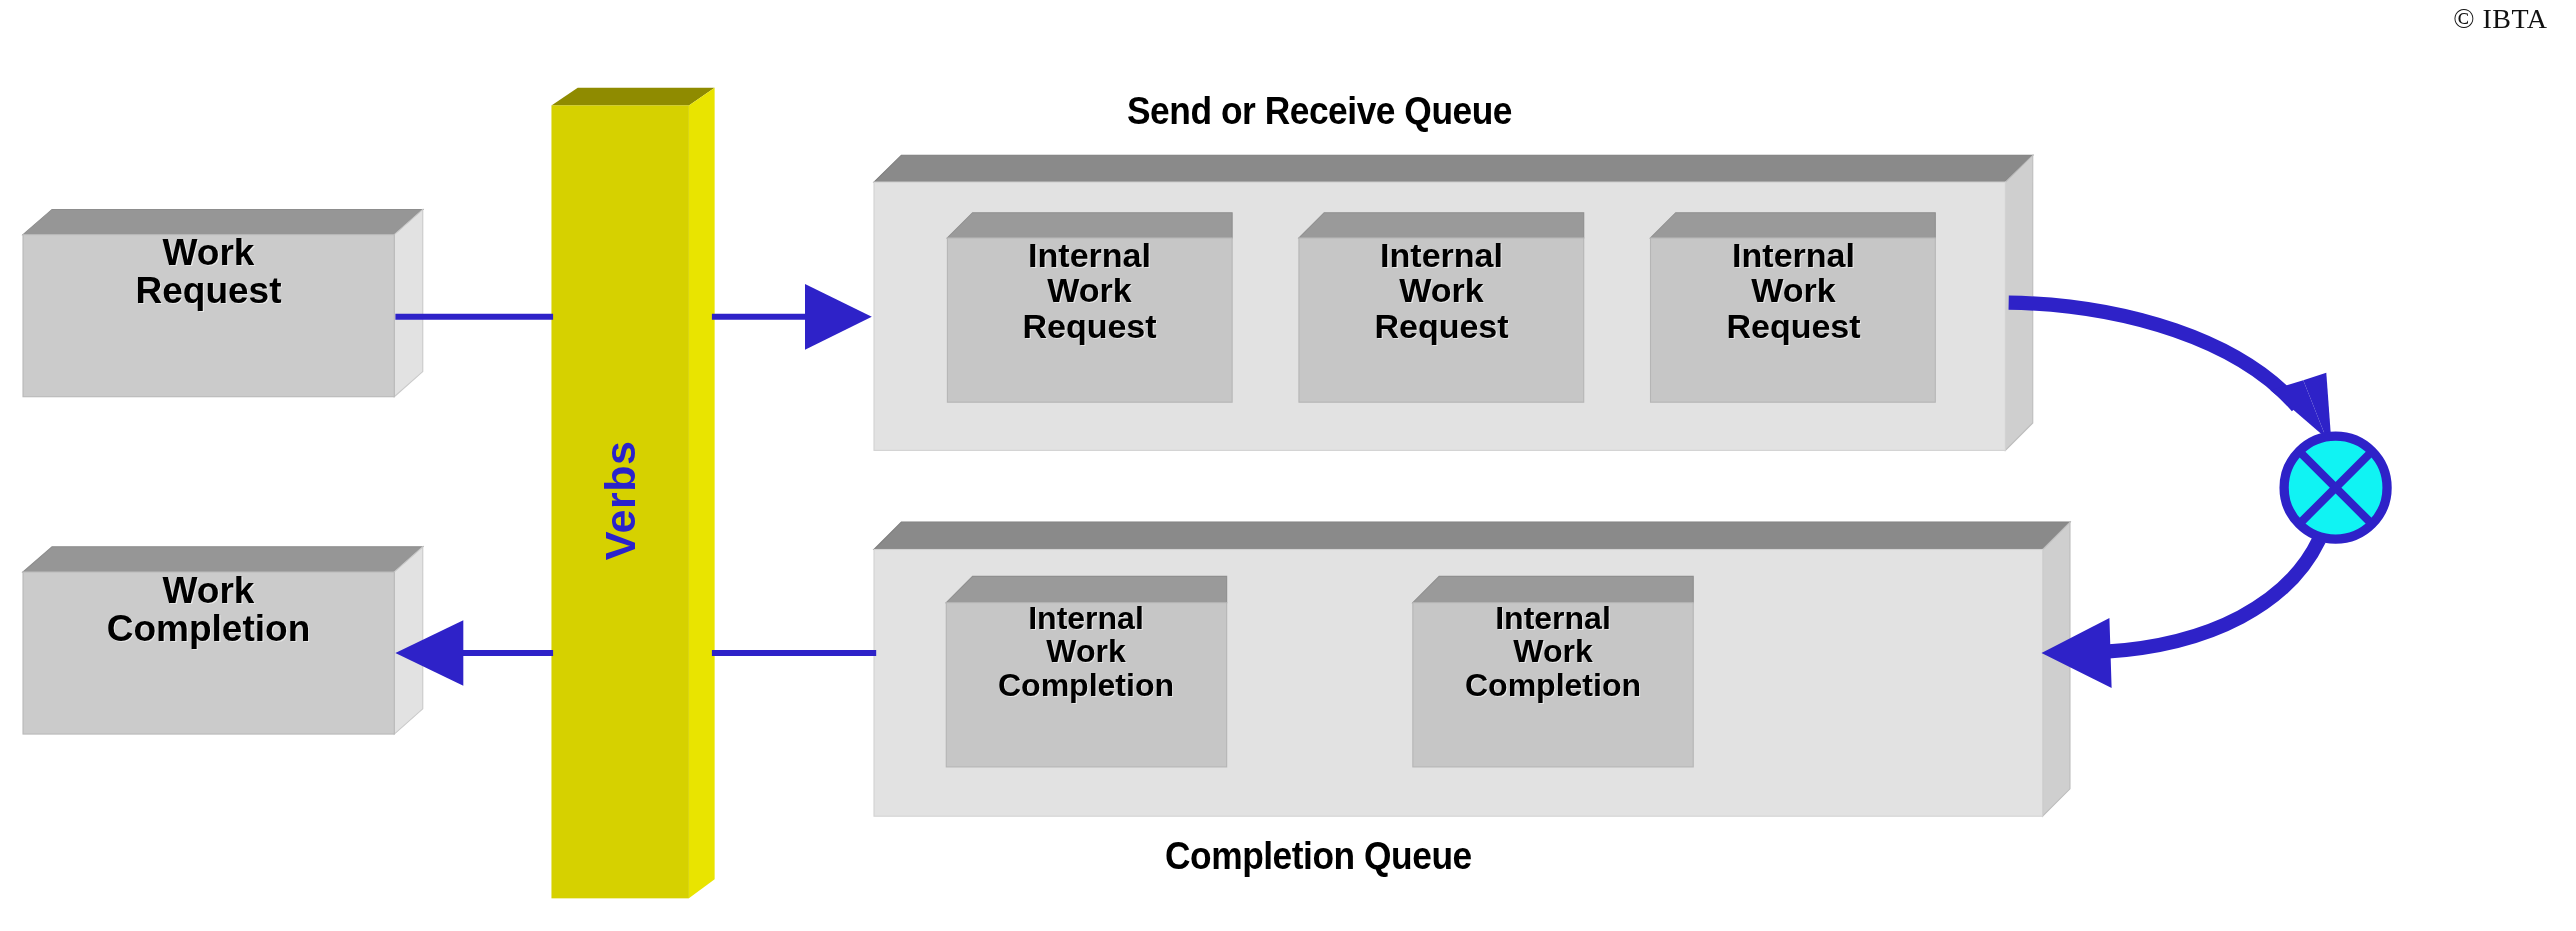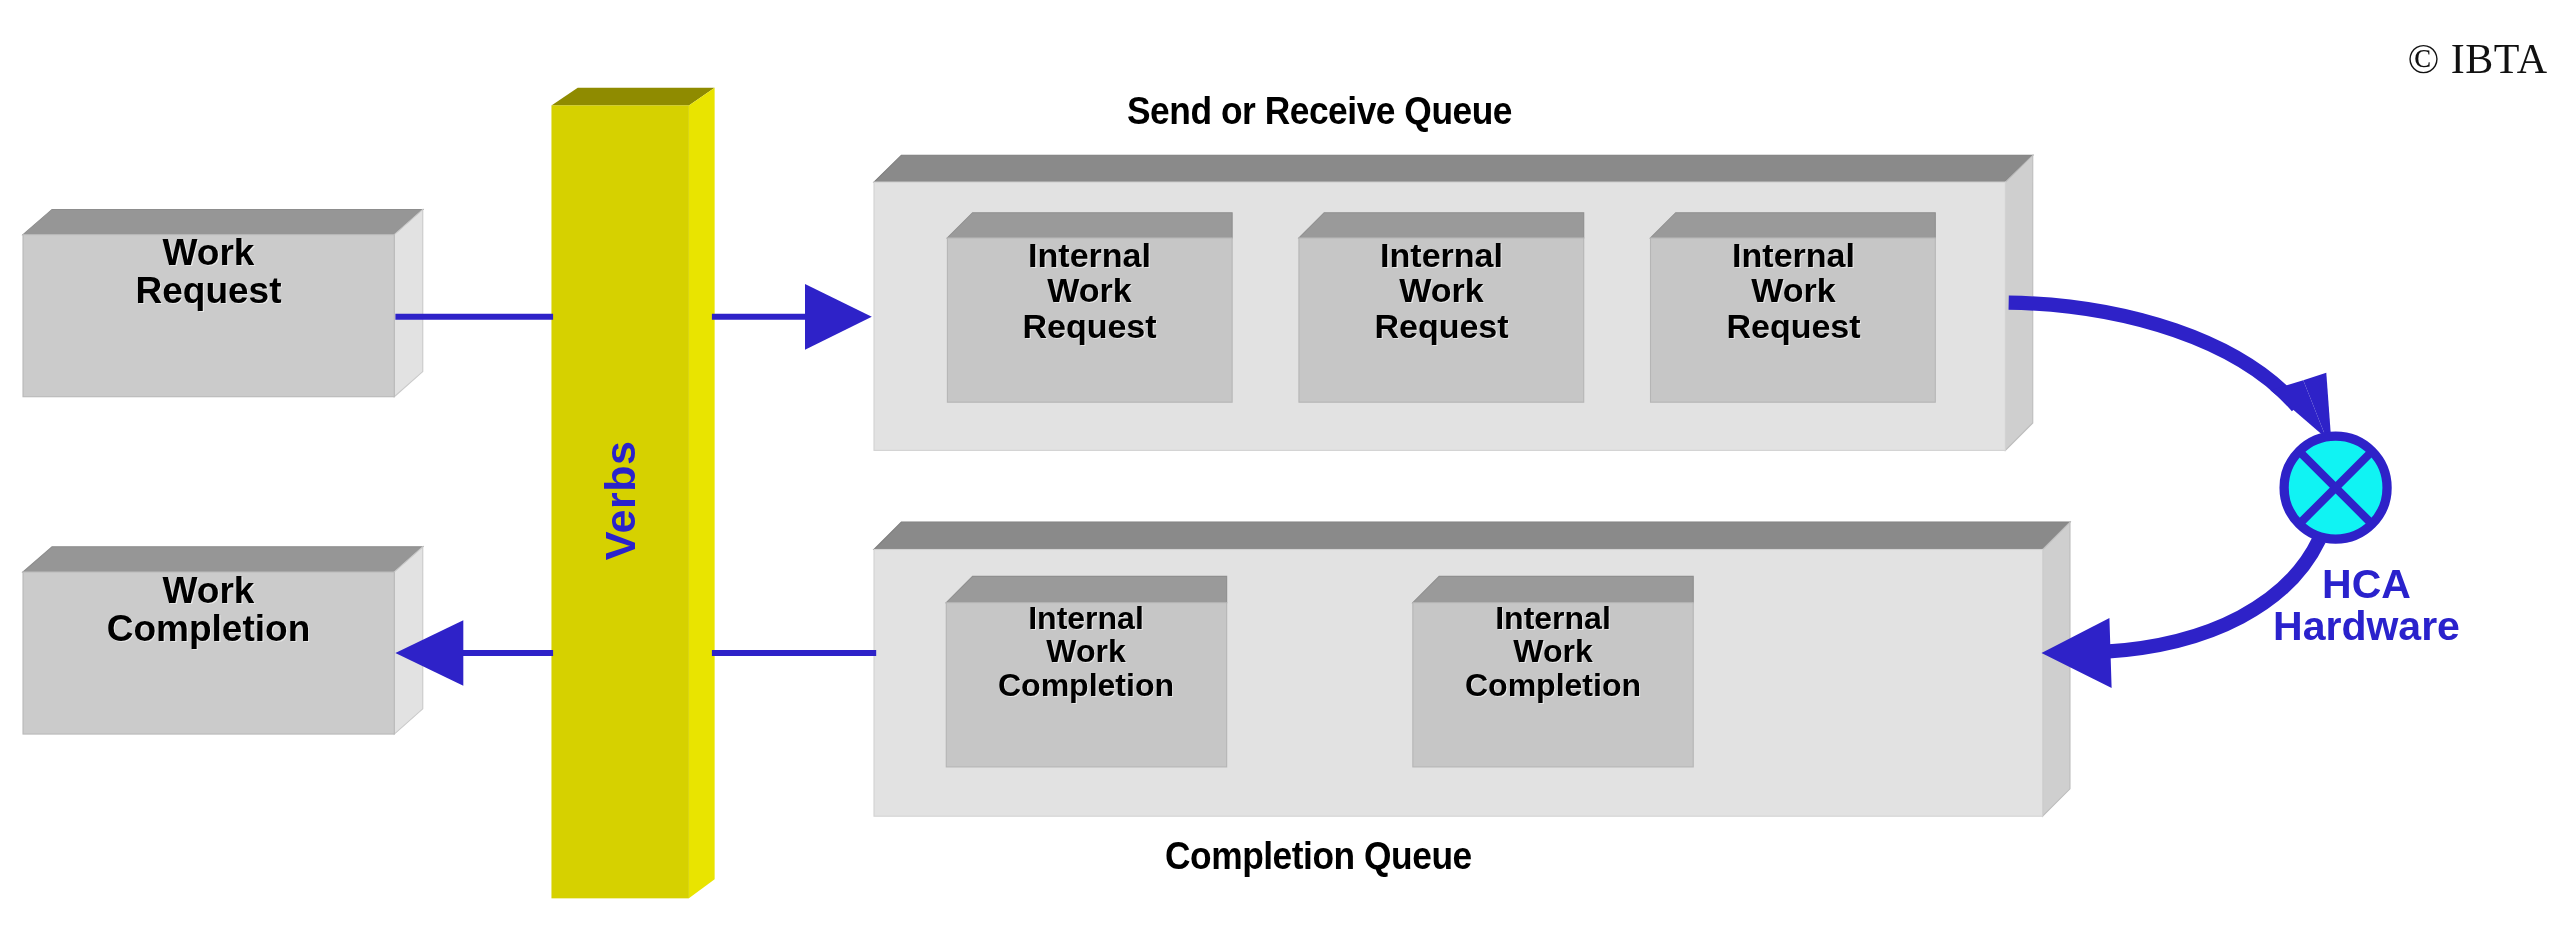--- a/index.html
+++ b/index.html
@@ -7,21 +7,21 @@
     width:2576px;height:932px;position:relative;overflow:hidden;
     font-family:"Liberation Sans","DejaVu Sans",sans-serif;
   }
   .stage{position:absolute;left:0;top:0;width:2576px;height:932px;}
   .svglayer{position:absolute;left:0;top:0;width:2576px;height:932px;}
 
   
   .copyright{
     position:absolute;right:28.5px;top:3.3px;
     font-family:"Liberation Serif","DejaVu Serif",serif;
-    font-size:42px;color:#111;letter-spacing:0.5px;white-space:nowrap;margin-top:32px;
+    font-size:28px;color:#111;letter-spacing:0.5px;white-space:nowrap;
   }
 
   
   .box3d{position:absolute;}
   .box3d .face{
     position:absolute;left:0;top:0;width:100%;height:100%;
     display:flex;flex-direction:column;align-items:center;justify-content:flex-start;
     box-sizing:border-box;
   }
   .box3d .lbl{
@@ -206,19 +206,15 @@
   <div class="box3d" style="left:1413px;top:602px;width:280px;height:164px;">
     <div class="face">
       <div class="lbl" style="font-size:32px;">Internal</div>
       <div class="lbl" style="font-size:32px;">Work</div>
       <div class="lbl" style="font-size:32px;">Completion</div>
     </div>
   </div>
 
   <div class="qtitle" style="left:1165px;top:835px;">Completion Queue</div>
 
-  <div class="hca-label" style="left:2273px;top:564px;width:285px;margin-left:-49px;">
-    <div>HCA</div>
-    <div>Hardware</div>
-  </div>
 
 </div>
 
 
 </body></html>

